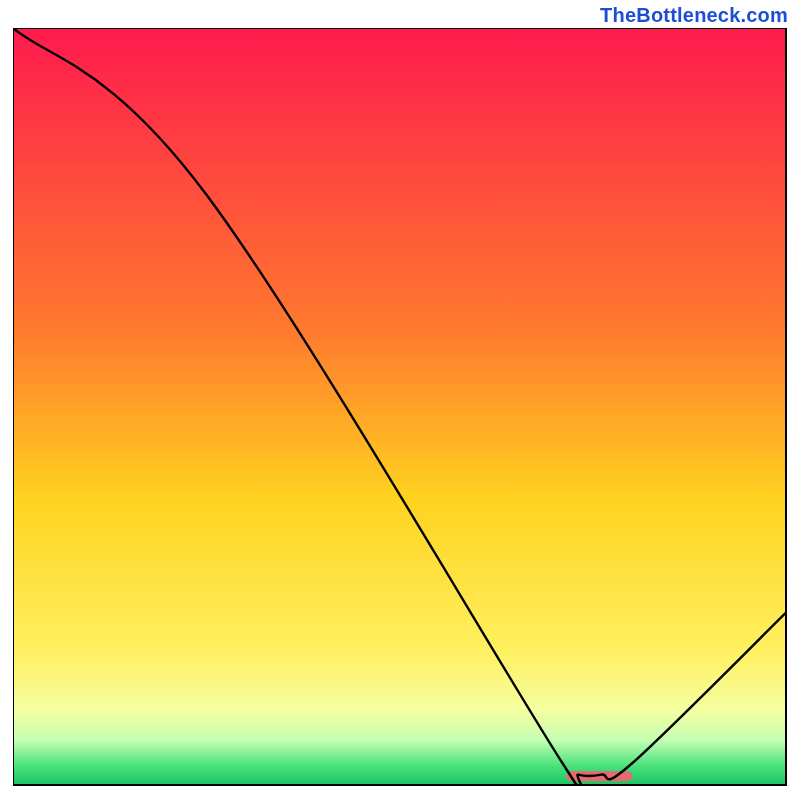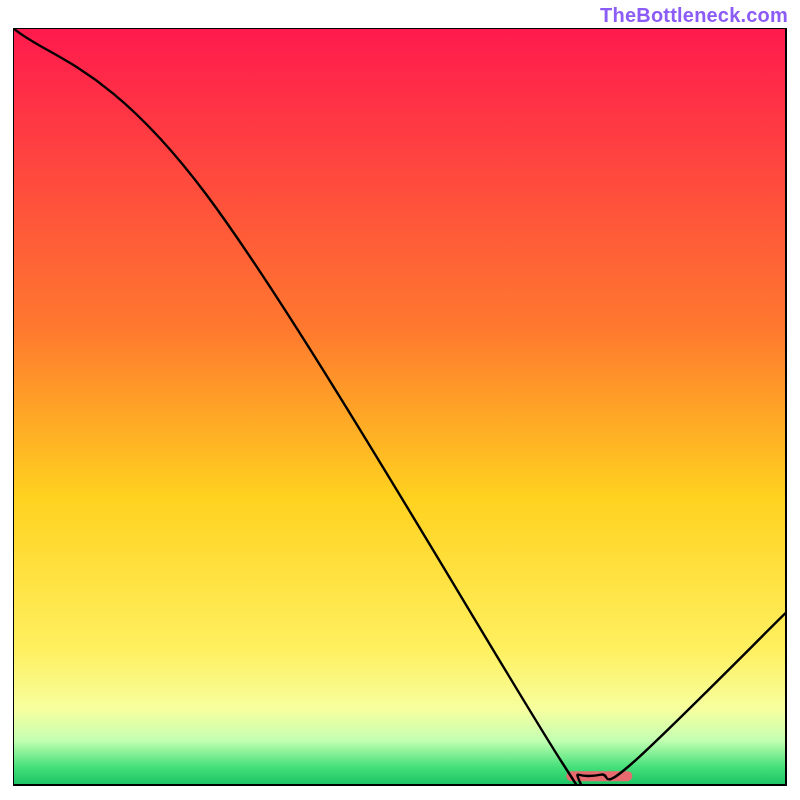--- a/index.html
+++ b/index.html
@@ -16,21 +16,21 @@
     width: 800px;
     height: 800px;
     background: #fff;
   }
   .watermark {
     position: absolute;
     top: 4px;
     right: 12px;
     font-size: 20px;
     font-weight: 600;
-    color: #8b5cf6;
+    color: #1d4ed8;
     letter-spacing: 0.2px;
     user-select: none;
   }
   .plot-wrap {
     position: absolute;
     left: 13px;
     top: 28px;
     width: 774px;
     height: 758px;
   }

